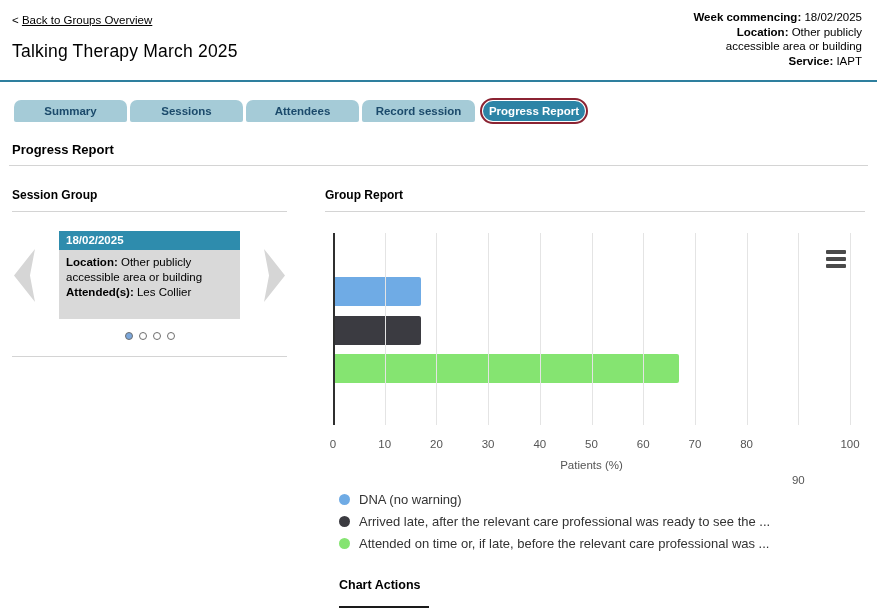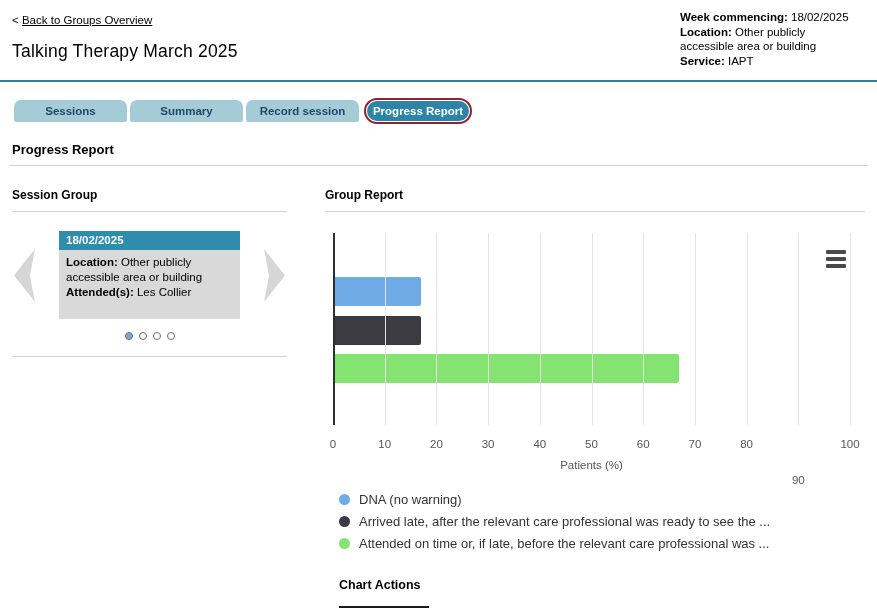--- a/index.html
+++ b/index.html
@@ -7,21 +7,21 @@
   body {
     width: 877px; height: 608px; background: #ffffff;
     font-family: "Liberation Sans", sans-serif; color: #000;
     overflow: hidden;
   }
   
   .page-header { display: flex; justify-content: space-between; padding: 10px 15px 0 12px; }
   .back-row { font-size: 11.5px; margin: 4px 0 15px; }
   .back-link { color: #000; text-decoration: underline; cursor: pointer; }
   .page-title { font-size: 17.5px; font-weight: 400; margin: 0; letter-spacing: .2px; }
-  .header-info { width: 182px; font-size: 11.5px; line-height: 14.6px; margin-top: 0; }
+  .header-info { width: 182px; font-size: 11.5px; line-height: 14.6px; margin-top: 0; text-align: right; }
   .header-info b { font-weight: bold; }
   .rule-teal { height: 2px; background: #2E7F9E; border: 0; margin: 12px 0 0; }
   
   .tabs { display: flex; align-items: center; gap: 3px; margin: 15px 0 0 14px; height: 28px; }
   .tab {
     height: 22px; width: 113px; border: 0; background: #A5CBD7; color: #1B4A6B;
     font-weight: bold; font-size: 11.5px; border-radius: 7px 7px 2px 2px;
     font-family: inherit; cursor: pointer; padding: 0;
   }
   .active-ring {
@@ -85,22 +85,23 @@
   </div>
   <div class="header-info">
     <div><b>Week commencing:</b><span> 18/02/2025</span></div>
     <div><b>Location:</b><span> Other publicly accessible area or building</span></div>
     <div><b>Service:</b><span> IAPT</span></div>
   </div>
 </div>
 <hr class="rule-teal">
 
 <nav class="tabs">
+  <button class="tab">Summary</button>
   <button class="tab">Sessions</button>
-  <button class="tab">Summary</button>
+  <button class="tab">Attendees</button>
   <button class="tab">Record session</button>
   <span class="active-ring">
     <button class="tab active">Progress Report</button>
   </span>
 </nav>
 
 <h2 class="page-heading">Progress Report</h2>
 <hr class="rule-gray">
 
 <div class="columns">

